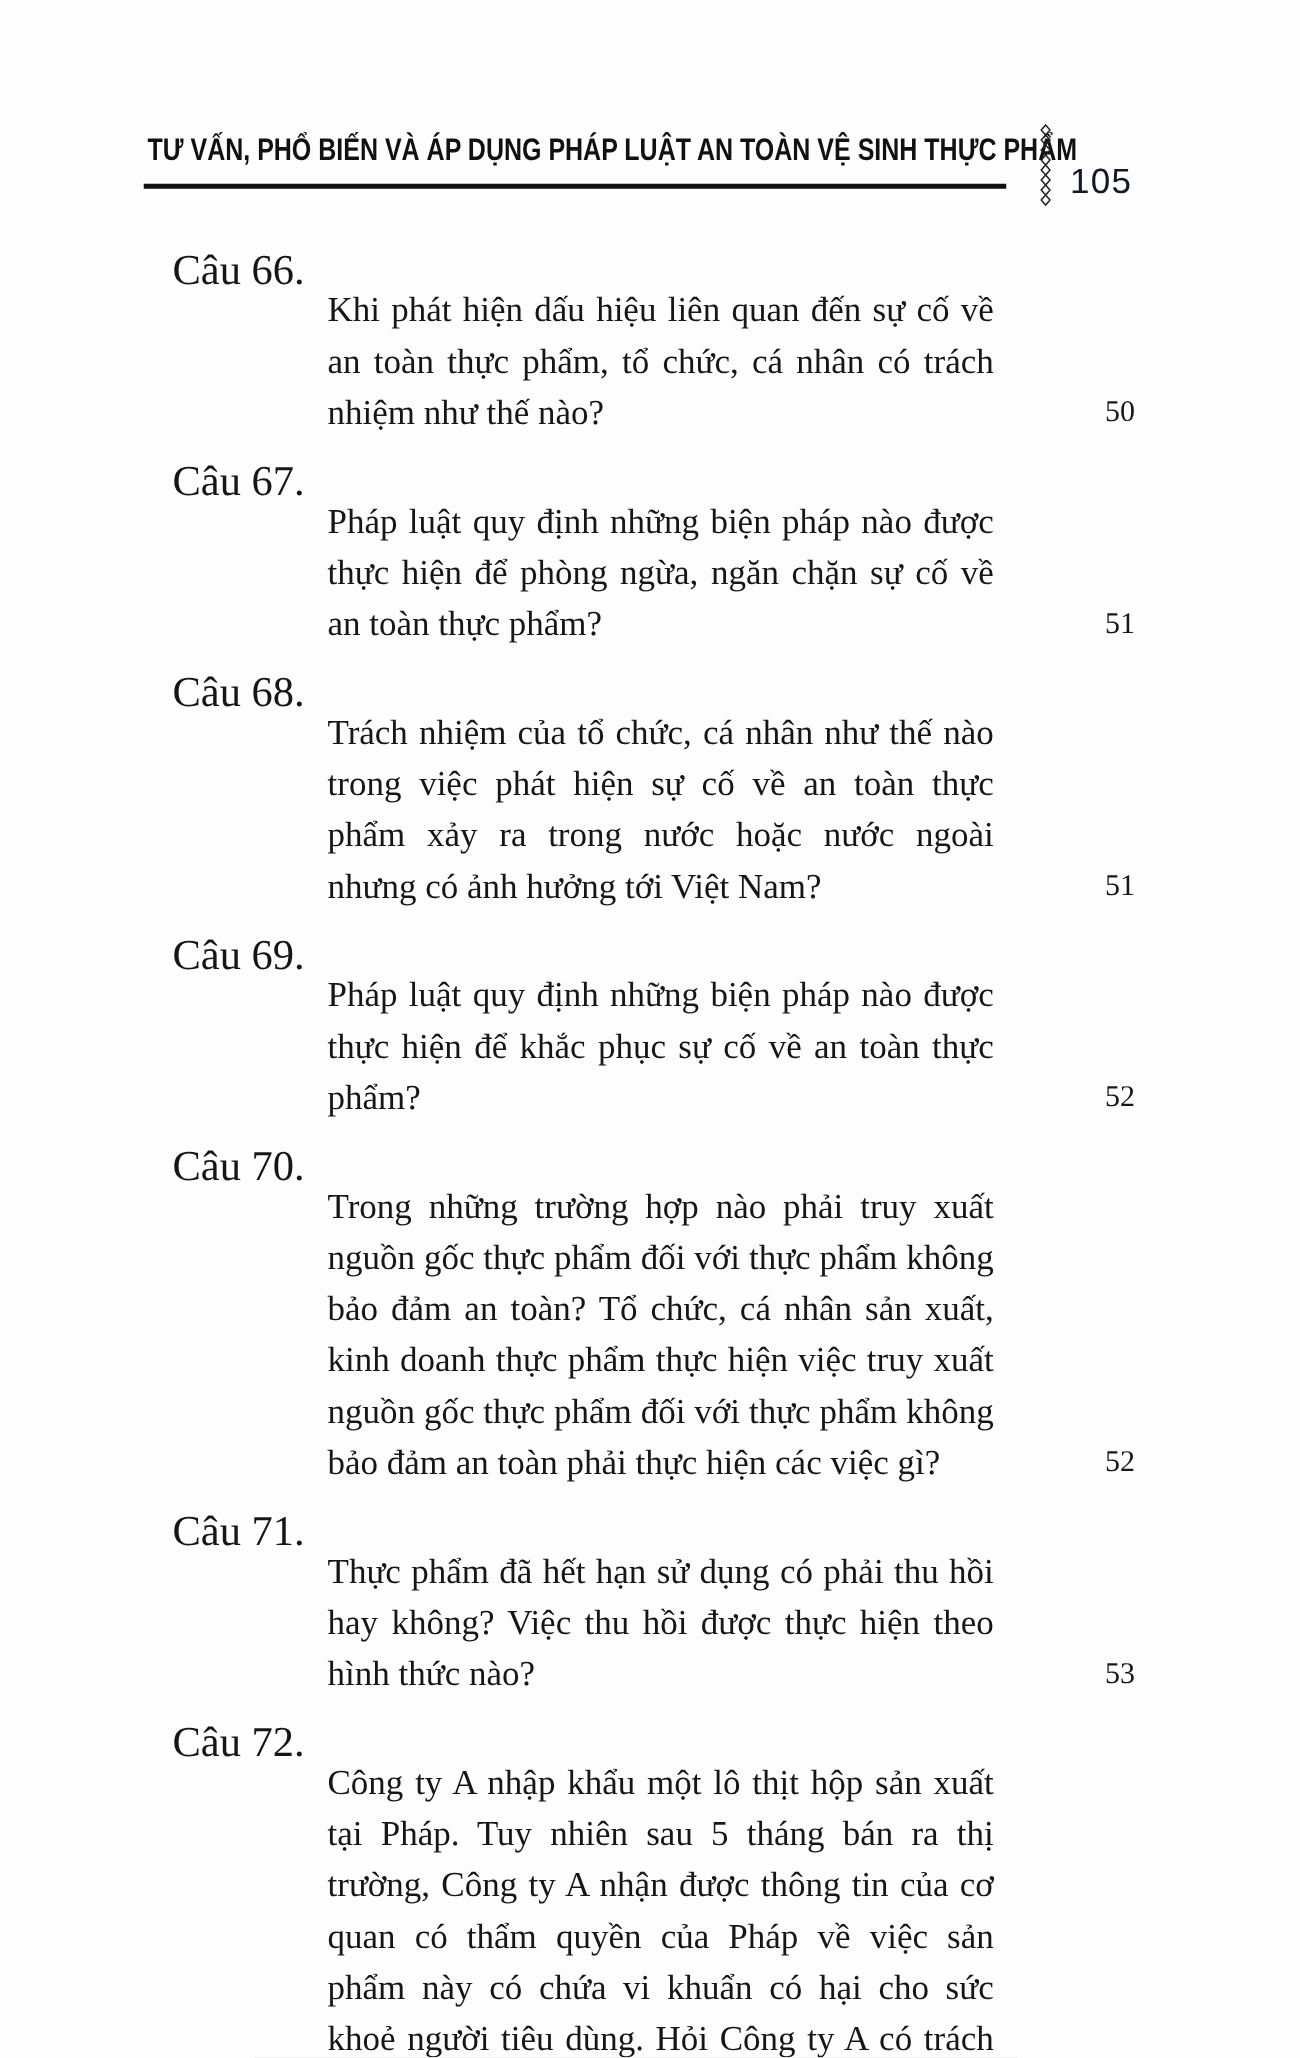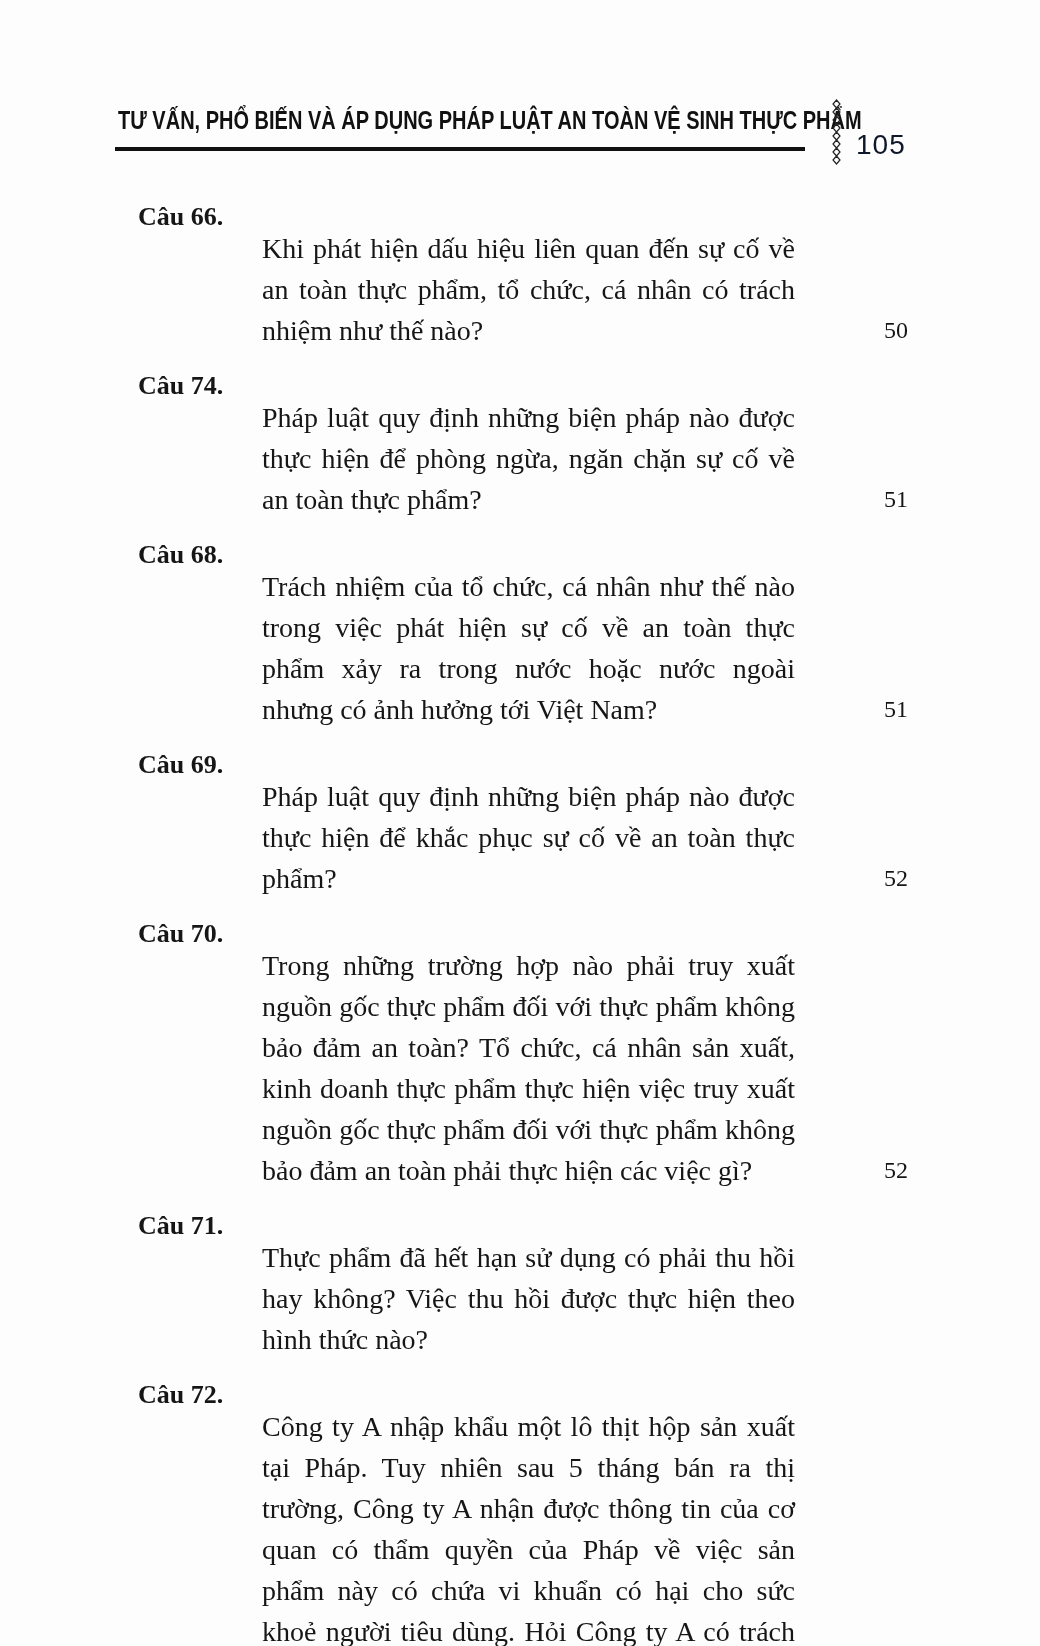--- a/index.html
+++ b/index.html
@@ -60,22 +60,22 @@
     left: 138px;
     width: 770px;
   }
   .entry {
     display: flex;
     align-items: stretch;
     margin-bottom: 14px;
   }
   .entry-label {
     flex: 0 0 124px;
-    font-weight: bold;
-    font-size: 26px;
+    font-weight: normal;
+    font-size: 34px;
     line-height: 41px;
     white-space: nowrap;
   }
   .entry-text {
     flex: 0 0 533px;
     font-size: 28px;
     line-height: 41px;
     text-align: justify;
     text-justify: inter-word;
     hyphens: none;
@@ -106,21 +106,21 @@
 
   <div class="toc">
 
     <div class="entry">
       <div class="entry-label">Câu 66.</div>
       <div class="entry-text">Khi phát hiện dấu hiệu liên quan đến sự cố về an toàn thực phẩm, tổ chức, cá nhân có trách nhiệm như thế nào?</div>
       <div class="entry-page">50</div>
     </div>
 
     <div class="entry">
-      <div class="entry-label">Câu 74.</div>
+      <div class="entry-label">Câu 67.</div>
       <div class="entry-text">Pháp luật quy định những biện pháp nào được thực hiện để phòng ngừa, ngăn chặn sự cố về an toàn thực phẩm?</div>
       <div class="entry-page">51</div>
     </div>
 
     <div class="entry">
       <div class="entry-label">Câu 68.</div>
       <div class="entry-text">Trách nhiệm của tổ chức, cá nhân như thế nào trong việc phát hiện sự cố về an toàn thực phẩm xảy ra trong nước hoặc nước ngoài nhưng có ảnh hưởng tới Việt Nam?</div>
       <div class="entry-page">51</div>
     </div>
 
@@ -132,20 +132,21 @@
 
     <div class="entry">
       <div class="entry-label">Câu 70.</div>
       <div class="entry-text">Trong những trường hợp nào phải truy xuất nguồn gốc thực phẩm đối với thực phẩm không bảo đảm an toàn? Tổ chức, cá nhân sản xuất, kinh doanh thực phẩm thực hiện việc truy xuất nguồn gốc thực phẩm đối với thực phẩm không bảo đảm an toàn phải thực hiện các việc gì?</div>
       <div class="entry-page">52</div>
     </div>
 
     <div class="entry">
       <div class="entry-label">Câu 71.</div>
       <div class="entry-text">Thực phẩm đã hết hạn sử dụng có phải thu hồi hay không? Việc thu hồi được thực hiện theo hình thức nào?</div>
+      <div class="entry-page">53</div>
     </div>
 
     <div class="entry">
       <div class="entry-label">Câu 72.</div>
       <div class="entry-text">Công ty A nhập khẩu một lô thịt hộp sản xuất tại Pháp. Tuy nhiên sau 5 tháng bán ra thị trường, Công ty A nhận được thông tin của cơ quan có thẩm quyền của Pháp về việc sản phẩm này có chứa vi khuẩn có hại cho sức khoẻ người tiêu dùng. Hỏi Công ty A có trách nhiệm gì trong trường hợp này?</div>
       <div class="entry-page">54</div>
     </div>
 
   </div>
 </div>

